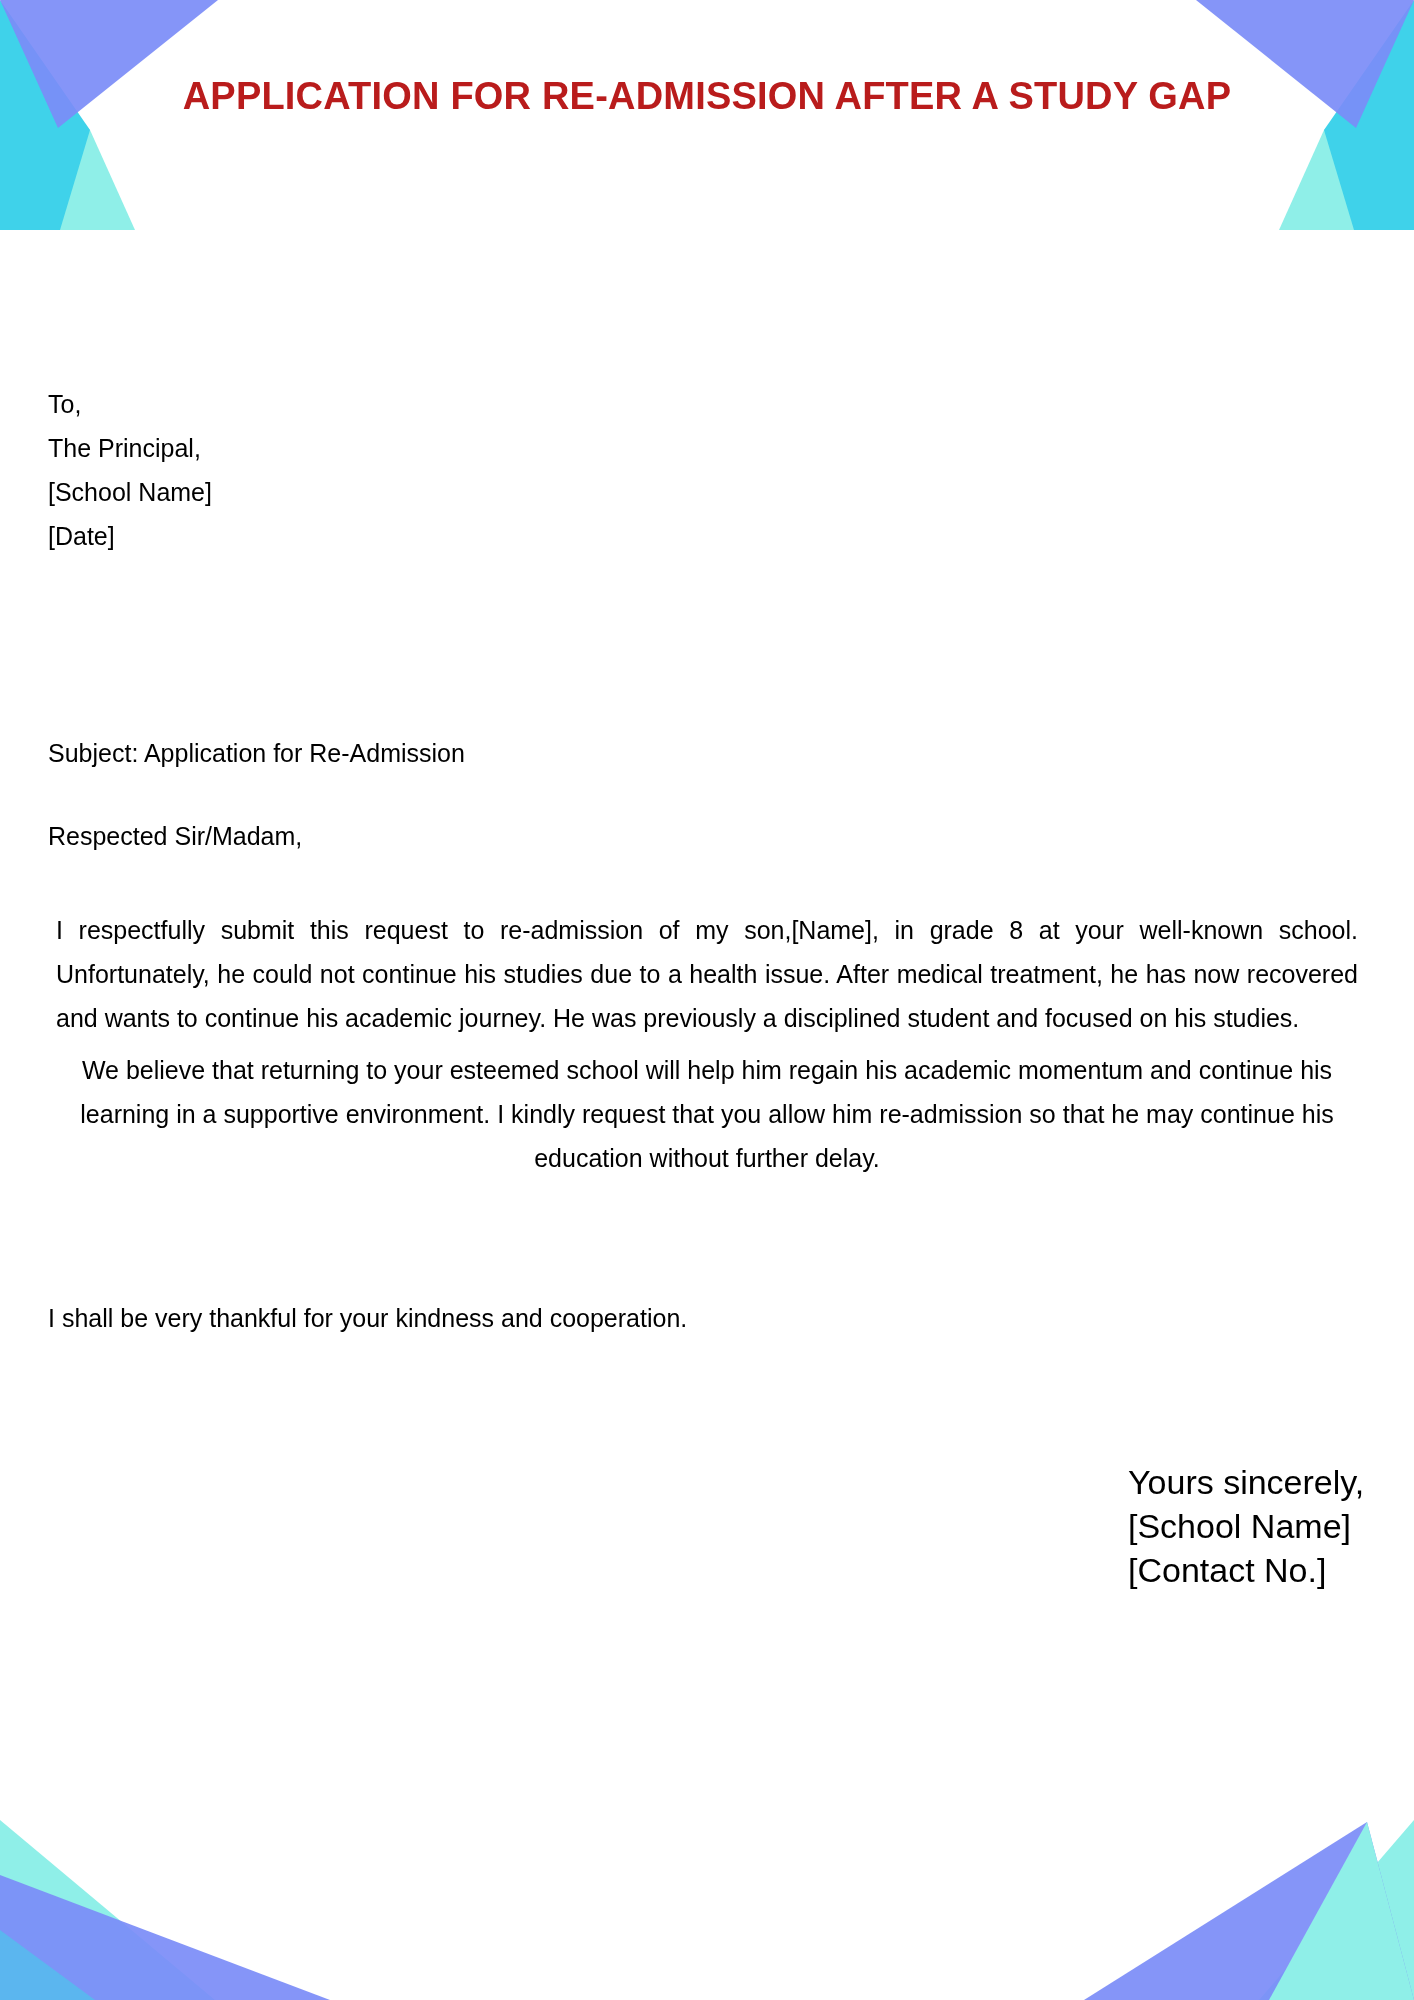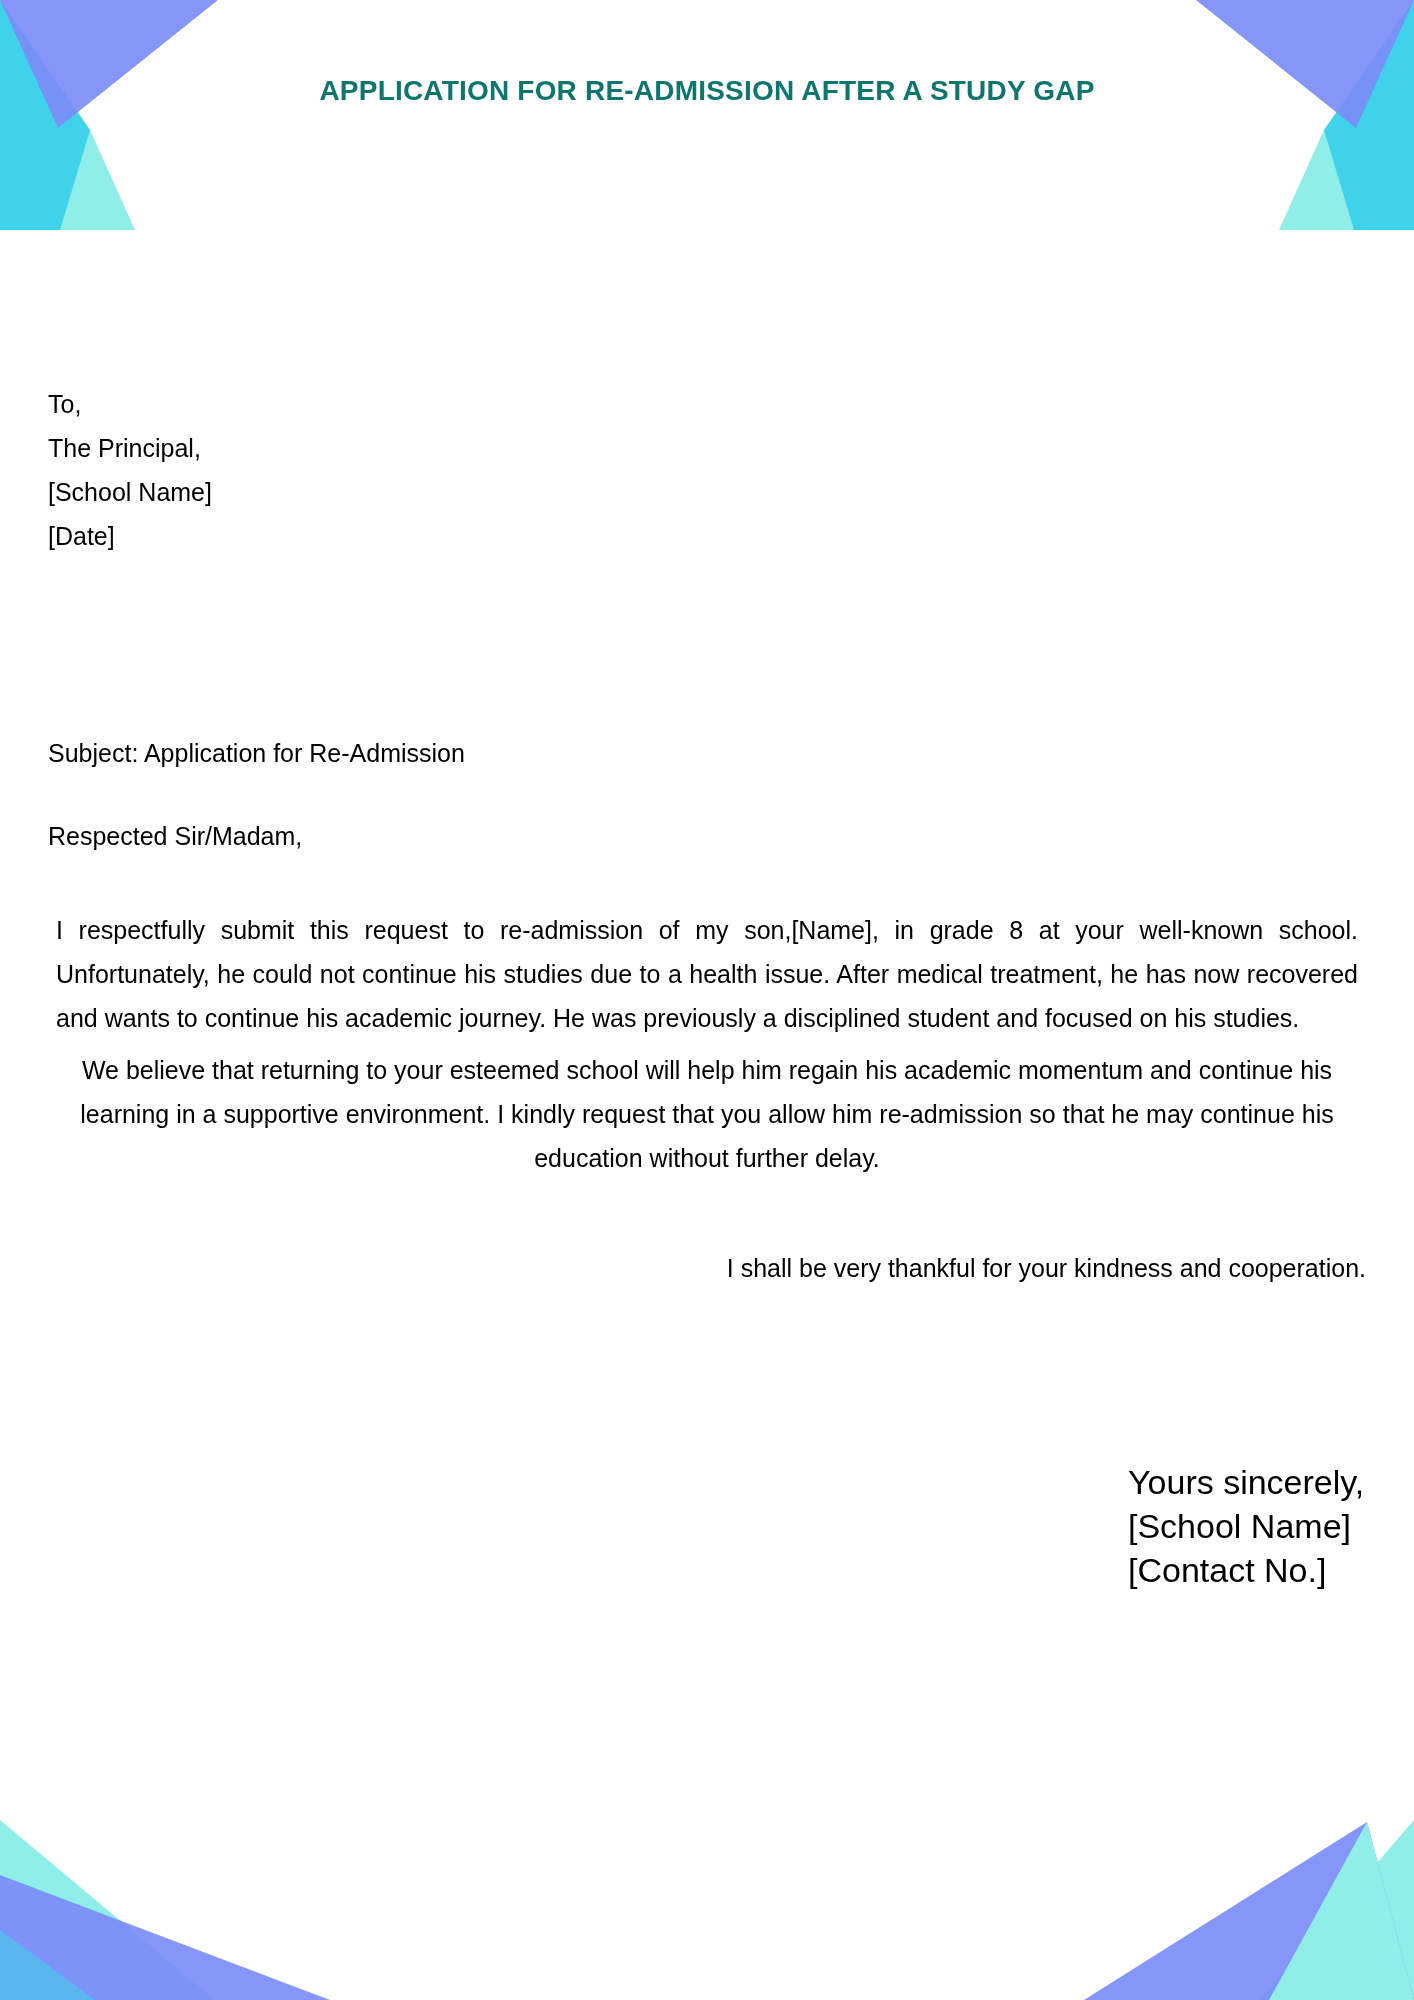--- a/index.html
+++ b/index.html
@@ -30,24 +30,24 @@
   .corner-bl { bottom: 0; left: 0; }
   .corner-br { bottom: 0; right: 0; }
 
   
   .doc-title {
     position: absolute;
     top: 75px;
     left: 0;
     width: 1414px;
     text-align: center;
-    font-size: 28px;
+    font-size: 38px;
     font-weight: bold;
     letter-spacing: 0.2px;
-    color: #0f766e;
+    color: #b91c1c;
   }
 
   
   .content {
     position: absolute;
     left: 48px;
     top: 0;
     width: 1318px;
     color: #000000;
   }
@@ -88,26 +88,26 @@
     text-justify: inter-word;
   }
   .para {
     margin: 8px;
     text-align: justify;
   }
   .para:last-child { text-align: center; }
 
   .closing-line {
     position: absolute;
-    top: 1250px;
+    top: 1300px;
     left: 0;
     width: 1318px;
     font-size: 25px;
     line-height: 36px;
-    text-align: right;
+    text-align: left;
   }
 
   .signature-block {
     position: absolute;
     top: 1460px;
     left: 1080px;
     font-size: 34px;
     line-height: 44px;
   }
   .sig-line { white-space: nowrap; }

